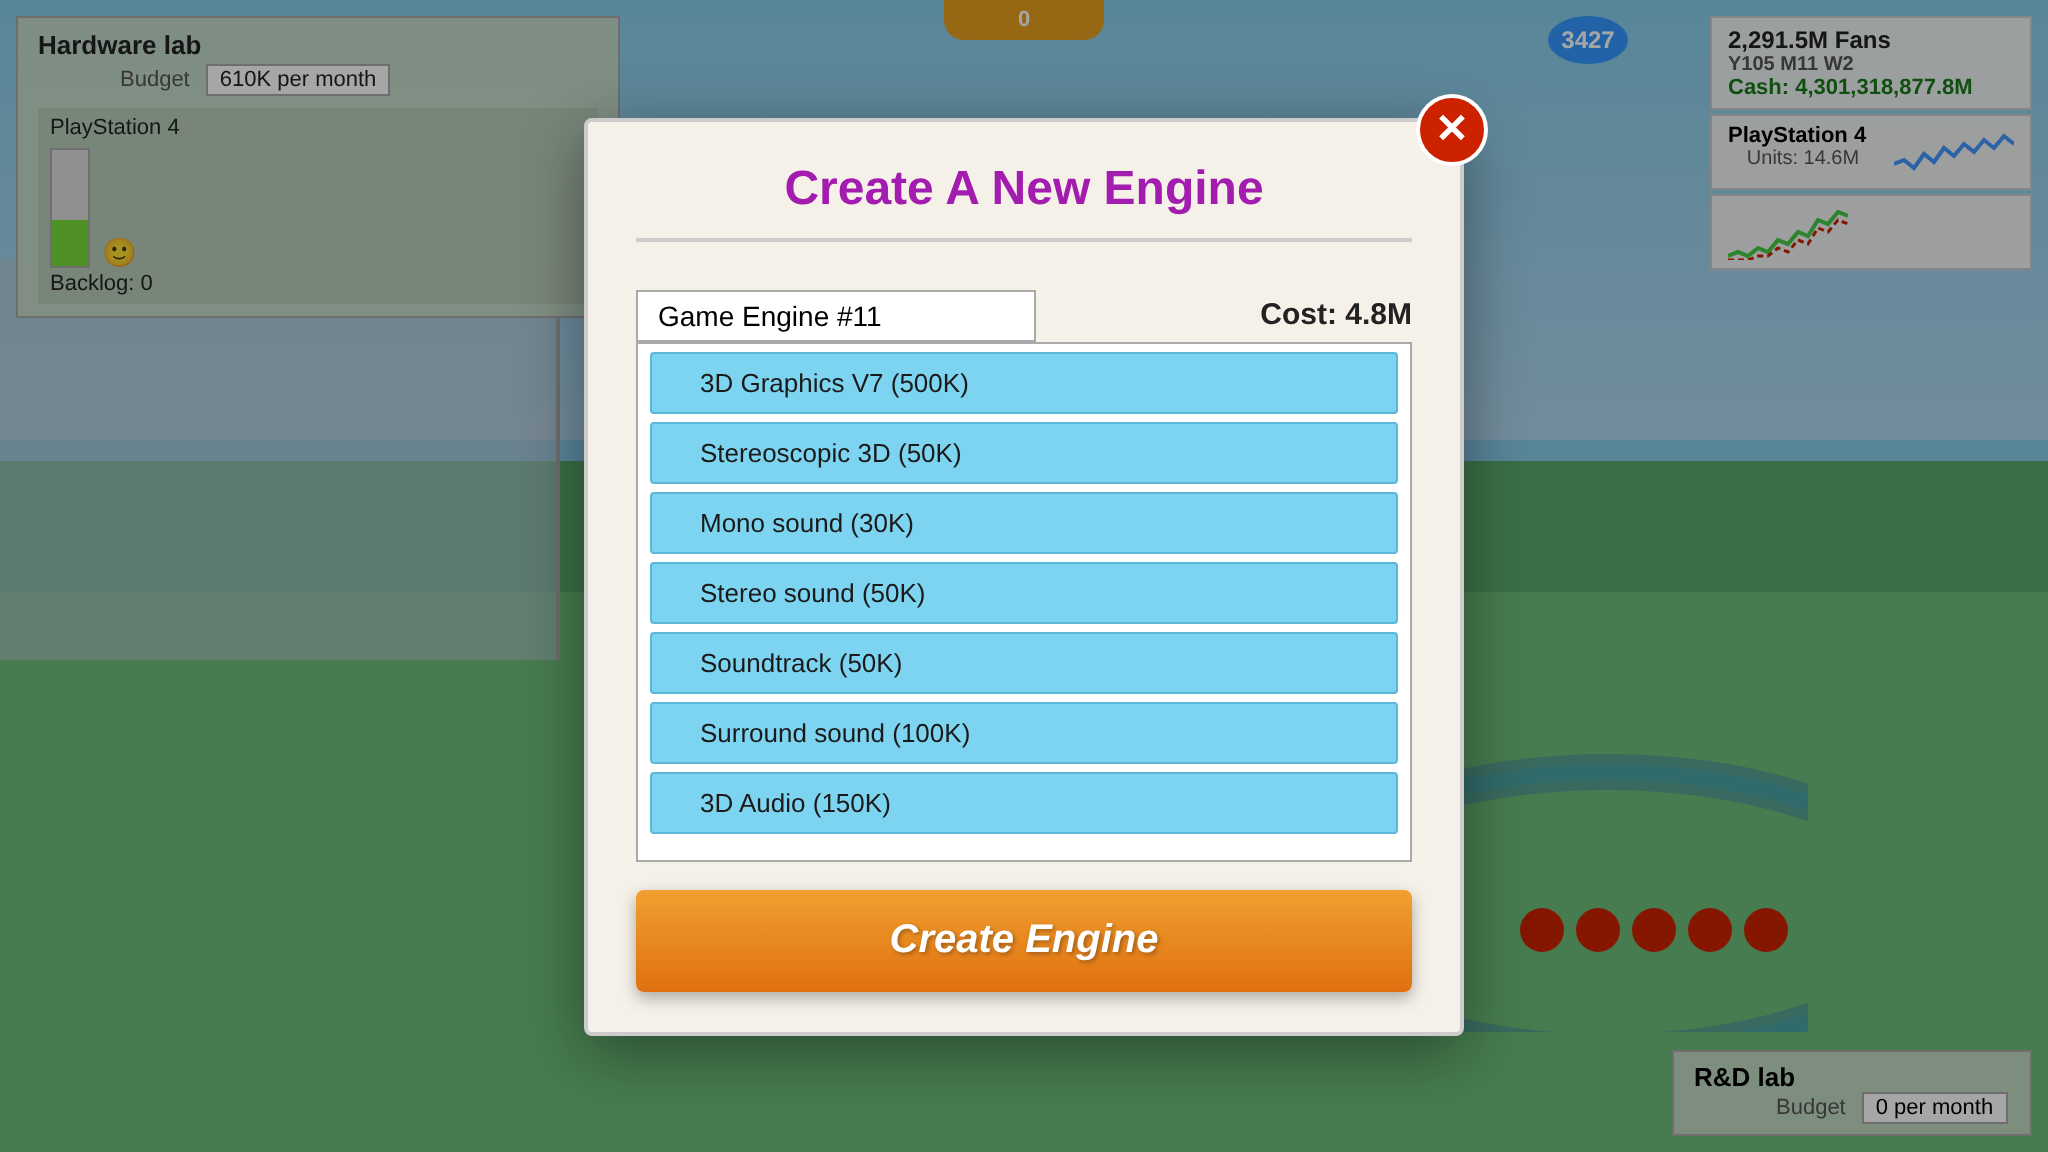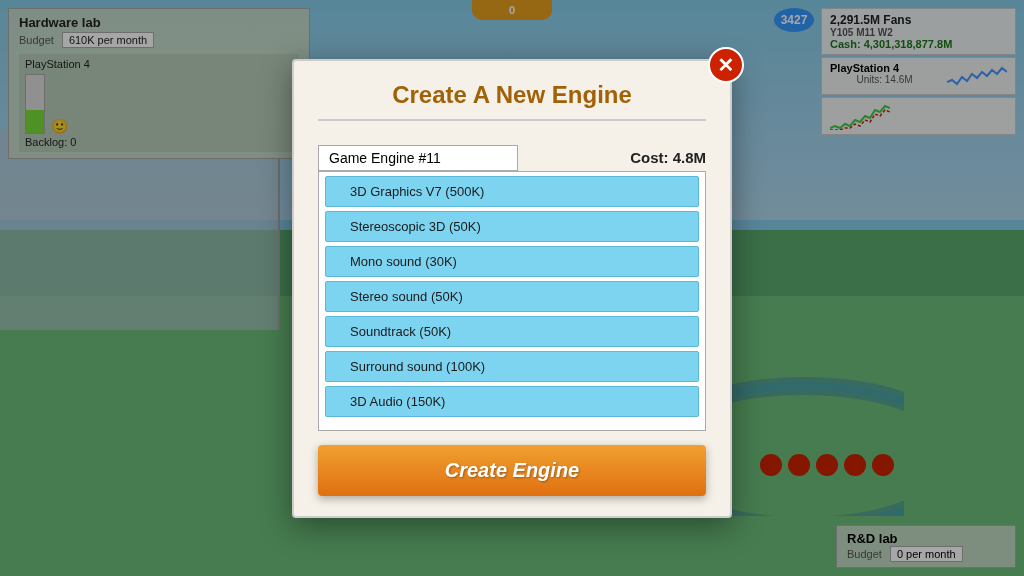--- a/index.html
+++ b/index.html
@@ -27,21 +27,21 @@
       left: 8px;
       background: rgba(200,220,200,0.92);
       border: 1px solid #aaa;
       padding: 6px 10px;
       width: 302px;
       font-size: 12px;
       color: #222;
     }
     .hw-lab .title { font-weight: bold; font-size: 13px; margin-bottom: 2px; }
     .hw-lab .budget { display: flex; align-items: center; gap: 8px; font-size: 11px; }
-    .budget-label { color: #555; }
+    .budget-label { color: #555; margin-left: 41px; }
     .budget-val { background: #fff; padding: 1px 6px; border: 1px solid #aaa; }
     .hw-sub { margin-top: 6px; background: rgba(180,200,180,0.7); padding: 4px 6px; }
     .ps4-row { display: flex; align-items: center; gap: 6px; font-size: 11px; margin-bottom: 4px; }
     .smiley { font-size: 14px; }
     .progress-bar { width: 20px; height: 60px; background: #ddd; border: 1px solid #aaa; position: relative; }
     .progress-fill { position: absolute; bottom: 0; left: 0; right: 0; height: 40%; background: #7adf3a; }
     .backlog { font-size: 11px; margin-top: 2px; }
 
     
     .top-notch {
@@ -59,21 +59,21 @@
       font-size: 11px;
       color: #fff;
       font-weight: bold;
     }
 
     
     .top-right {
       position: absolute;
       top: 8px;
       right: 8px;
-      width: 195px;
+      width: 161px;
     }
     .stat-panel {
       background: rgba(245,245,245,0.95);
       border: 1px solid #ccc;
       padding: 4px 8px;
       margin-bottom: 2px;
       font-size: 11px;
     }
     .stat-fans { font-size: 12px; font-weight: bold; color: #222; }
     .stat-date { font-size: 10px; color: #555; font-weight: bold; }
@@ -166,21 +166,21 @@
       font-size: 20px;
       font-weight: bold;
       cursor: pointer;
       border: 2px solid #fff;
     }
 
     .modal-title {
       text-align: center;
       font-size: 24px;
       font-weight: bold;
-      color: #a16207;
+      color: #a21caf;
       margin-bottom: 24px;
       border-bottom: 2px solid #ccc;
       padding-bottom: 10px;
     }
 
     .modal-name-row {
       display: flex;
       align-items: center;
       justify-content: space-between;
       margin-bottom: 0;

